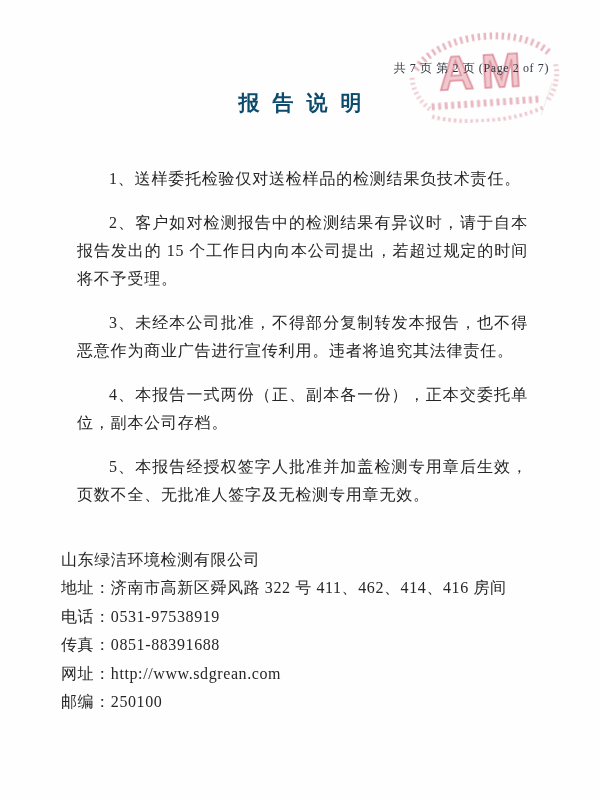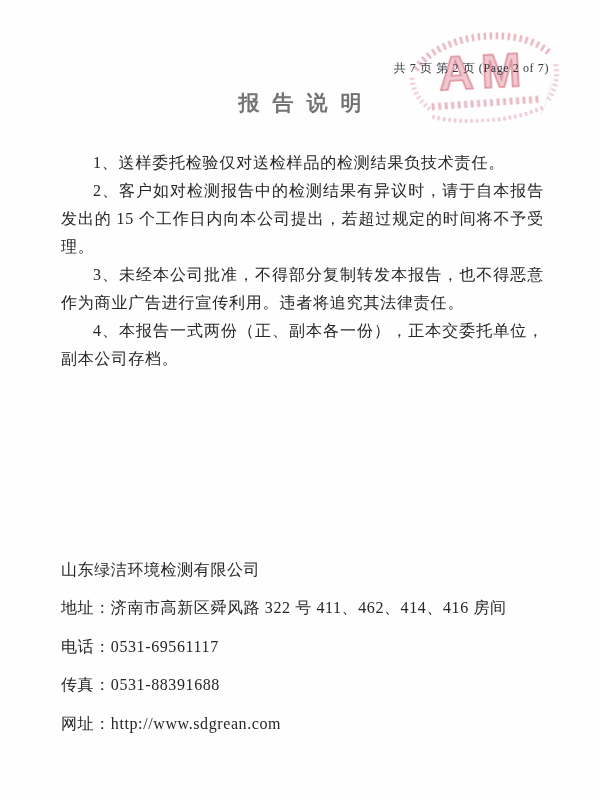--- a/index.html
+++ b/index.html
@@ -24,33 +24,33 @@
     position:absolute;left:400px;top:24px;width:168px;height:98px;
     transform:rotate(-3deg);
     filter:blur(0.4px);
     z-index:1;
   }
   .doc-title{
     position:absolute;top:89px;left:0;width:100%;
     text-align:center;
     font-size:21px;font-weight:bold;
     letter-spacing:13px;text-indent:13px;
-    color:#737373;
+    color:#0c4a6e;
   }
   .content{
     position:absolute;top:149px;left:61px;width:483px;
     font-size:16px;line-height:28px;letter-spacing:0.8px;
     text-align:justify;
   }
-  .content p{margin:0;text-indent:2em;font-family:Liberation Serif, serif;}
+  .content p{margin:16px;text-indent:2em;font-family:Liberation Serif, serif;}
   .contact{
     position:absolute;top:546px;left:61px;width:483px;
     font-size:16px;line-height:28.4px;letter-spacing:0.6px;
   }
-  .contact .row{white-space:nowrap;margin-top:10px;}
+  .contact .row{white-space:nowrap;}
   .scan-mark{
     position:absolute;left:546px;top:82px;width:1px;height:34px;
     background:rgba(90,90,90,0.10);
     transform:rotate(18deg);
   }
 </style>
 </head>
 <body>
 
 <div class="page">
@@ -75,31 +75,35 @@
 
   <div class="scan-mark"></div>
 
   <div class="doc-title">报告说明</div>
 
   <div class="content">
     <p>1、送样委托检验仅对送检样品的检测结果负技术责任。</p>
     <p>2、客户如对检测报告中的检测结果有异议时，请于自本报告发出的 15 个工作日内向本公司提出，若超过规定的时间将不予受理。</p>
     <p>3、未经本公司批准，不得部分复制转发本报告，也不得恶意作为商业广告进行宣传利用。违者将追究其法律责任。</p>
     <p>4、本报告一式两份（正、副本各一份），正本交委托单位，副本公司存档。</p>
+    <p>5、本报告经授权签字人批准并加盖检测专用章后生效，页数不全、无批准人签字及无检测专用章无效。</p>
   </div>
 
   <div class="contact">
     <div class="row">山东绿洁环境检测有限公司</div>
     <div class="row">
       <span>地址：</span><span>济南市高新区舜风路 322 号 411、462、414、416 房间</span>
     </div>
     <div class="row">
-      <span>电话：</span><span>0531-69561117</span>
+      <span>电话：</span><span>0531-97538919</span>
     </div>
     <div class="row">
-      <span>传真：</span><span>0531-88391688</span>
+      <span>传真：</span><span>0851-88391688</span>
     </div>
     <div class="row">
       <span>网址：</span><span>http://www.sdgrean.com</span>
+    </div>
+    <div class="row">
+      <span>邮编：</span><span>250100</span>
     </div>
   </div>
 
 </div>
 
 </body></html>

